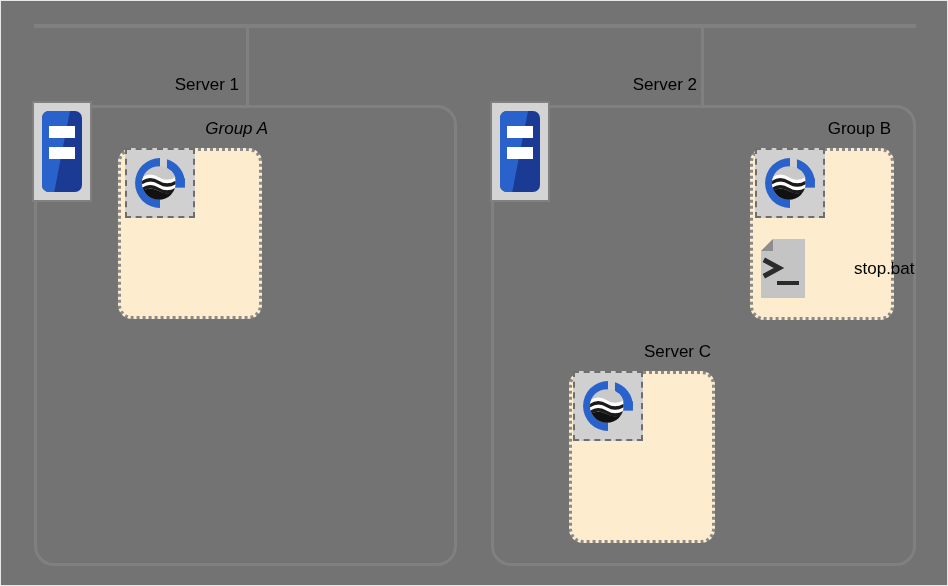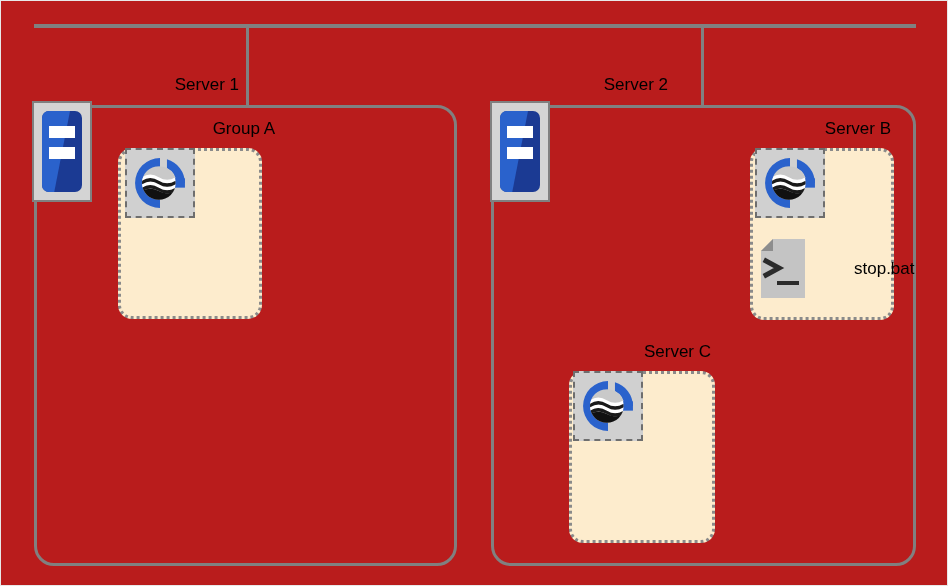--- a/index.html
+++ b/index.html
@@ -7,21 +7,21 @@
     padding: 0;
     background: #ffffff;
   }
   body {
     font-family: "Liberation Sans", sans-serif;
   }
   #canvas {
     position: relative;
     width: 948px;
     height: 586px;
-    background: #b91c1c;
+    background: #737373;
     border: 1px solid #e8e8e8;
     box-sizing: border-box;
     overflow: hidden;
   }
 
   
   .bus-line {
     position: absolute;
     background: #808080;
   }
@@ -168,21 +168,21 @@
 
   <div class="server-box" style="left:33px; top:104px; width:423px; height:461px;"></div>
 
   <div class="server-icon" style="left:31px; top:100px;">
     <div class="chassis">
       <div class="bar b1"></div>
       <div class="bar b2"></div>
     </div>
   </div>
 
-  <div class="group-label" style="left:124px; top:118px; width:150px;">Group A</div>
+  <div class="group-label" style="left:117px; top:118px; width:150px;font-style:italic;">Group A</div>
 
   <div class="group-box" style="left:117px; top:147px; width:144px; height:171px;"></div>
 
   <div class="gf-icon" style="left:124px; top:147px;">
     <svg viewBox="0 0 100 100" xmlns="http://www.w3.org/2000/svg">
       <defs>
         <clipPath id="sphereClipA">
             <circle cx="48" cy="50" r="29"></circle>
           </clipPath>
       </defs>
@@ -195,32 +195,32 @@
         <rect x="19" y="21" width="58" height="58" fill="#c9c9c9"></rect>
         <path d="M19 40 q14 -9 29 0 q14 9 29 0 v7 q-15 9 -29 0 q-14 -9 -29 0 Z" fill="#ffffff"></path>
         <path d="M19 52 q14 -9 29 0 q14 9 29 0 v6 q-15 9 -29 0 q-14 -9 -29 0 Z" fill="#ffffff"></path>
         <path d="M19 46 q14 -9 29 0 q14 9 29 0 v6 q-15 9 -29 0 q-14 -9 -29 0 Z" fill="#1a1a1a"></path>
         <path d="M19 58 q14 -9 29 0 q14 9 29 0 v6 q-15 9 -29 0 q-14 -9 -29 0 Z" fill="#1a1a1a"></path>
         <path d="M19 64 q14 -8 29 0 q14 8 29 0 v16 h-58 Z" fill="#111111"></path>
       </g>
     </svg>
   </div>
 
-  <div class="server-label" style="left:529px; top:74px; width:138px;">Server 2</div>
+  <div class="server-label" style="left:558px; top:74px; width:138px;">Server 2</div>
 
   <div class="server-box" style="left:490px; top:104px; width:425px; height:461px;"></div>
 
   <div class="server-icon" style="left:489px; top:100px;">
     <div class="chassis">
       <div class="bar b1"></div>
       <div class="bar b2"></div>
     </div>
   </div>
 
-  <div class="group-label" style="left:740px; top:118px; width:150px;">Server B</div>
+  <div class="group-label" style="left:740px; top:118px; width:150px;">Group B</div>
 
   <div class="group-box" style="left:749px; top:147px; width:144px; height:172px;"></div>
 
   <div class="gf-icon" style="left:754px; top:147px;">
     <svg viewBox="0 0 100 100" xmlns="http://www.w3.org/2000/svg">
       <defs>
         <clipPath id="sphereClipB">
             <circle cx="48" cy="50" r="29"></circle>
           </clipPath>
       </defs>

